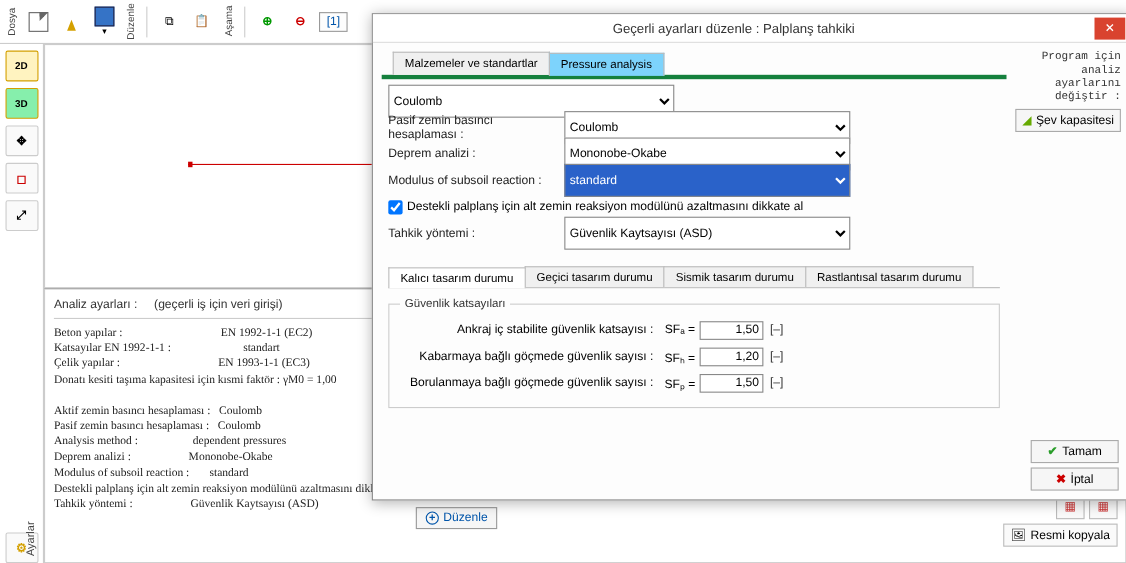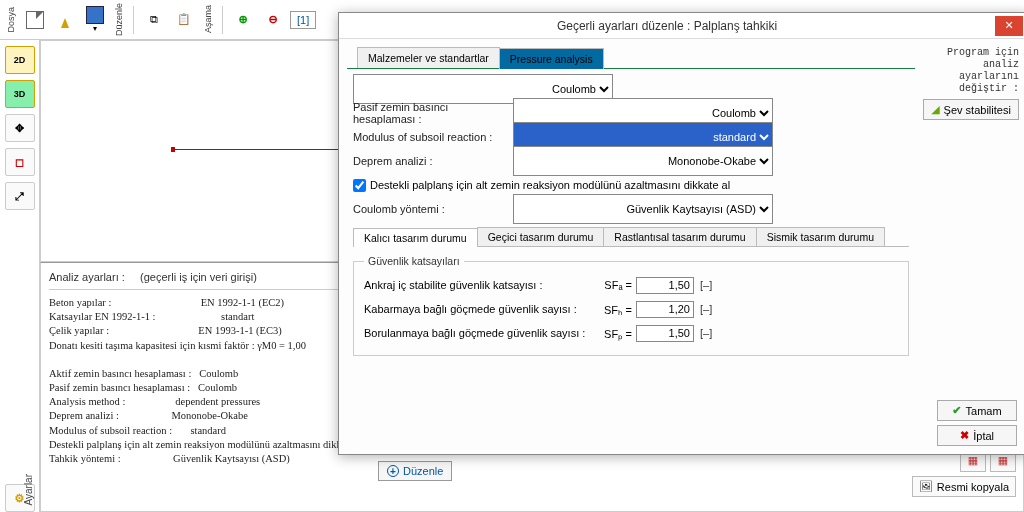--- a/index.html
+++ b/index.html
@@ -43,42 +43,42 @@
 .dialog .titlebar .x { width: 28px; height: 20px; background: #d9432f; color: #fff; display: flex; align-items: center; justify-content: center; cursor: pointer; font-size: 13px; }
 .dialog .body { flex: 1; display: flex; padding: 8px; gap: 8px; }
 .dialog .left { flex: 1; }
 .dialog .right { width: 96px; display: flex; flex-direction: column; gap: 4px; }
 .dialog .right .hint { font-size: 10px; text-align: right; color: #333; line-height: 1.2; font-family: Liberation Mono, monospace; }
 .dialog .btn { border: 1px solid #aaa; padding: 3px 4px; background: #f6f6f6; cursor: pointer; display: flex; align-items: center; gap: 4px; justify-content: center; font-size: 10.5px; }
 .dialog .btn .ck { color: #2a9d2a; font-weight: bold; }
 .dialog .btn .xx { color: #c00; font-weight: bold; }
 
 
-.dtabs { display: flex; border-bottom: 1px solid #15803d; padding-left: 10px; }
+.dtabs { display: flex; border-bottom: 4px solid #15803d; padding-left: 10px; }
 .dtab { padding: 4px 10px; border: 1px solid #bbb; border-bottom: none; background: #f0f0f0; margin-right: -1px; cursor: pointer; font-size: 10.5px; }
-.dtab.active { background: #0369a1; position: relative; top: 1px; }
+.dtab.active { background: #7dd3fc; position: relative; top: 1px; }
 
 
 .form { padding: 10px 6px 4px 6px; }
 .frow { display: flex; align-items: center; margin-bottom: 4px; height: 20px; }
 .frow label { width: 160px; color: #222; }
-.frow select { width: 260px; height: 30px; border: 1px solid #888; font-size: 11px; background: #fff; text-align: right; }
+.frow select { width: 260px; height: 30px; border: 1px solid #888; font-size: 11px; background: #fff; }
 .frow select.hl { background: #2a62c9; color: #fff; }
 .frow input[type=checkbox] { margin-right: 4px; }
 
 
-.subtabs { display: flex; border-bottom: 1px solid #bbb; margin-top: 8px; }
+.subtabs { display: flex; border-bottom: 1px solid #bbb; margin-top: 20px; }
 .subtab { padding: 3px 10px; border: 1px solid #bbb; border-bottom: none; background: #f0f0f0; margin-right: -1px; cursor: pointer; font-size: 10.5px; white-space: nowrap; }
 .subtab.active { background: #fff; position: relative; top: 1px; }
 
 
 .fs { border: 1px solid #ccc; margin-top: 8px; padding: 8px 10px; }
 .fs legend { font-size: 10.5px; padding: 0 4px; color: #333; }
 .srow { display: flex; align-items: center; margin-bottom: 4px; height: 20px; }
-.srow .lab { width: 230px; }
+.srow .lab { width: 230px; text-align: right; }
 .srow .sym { width: 42px; text-align: right; padding-right: 4px; }
 .srow input { width: 58px; height: 17px; border: 1px solid #888; text-align: right; padding-right: 3px; font-size: 11px; }
 .srow .unit { width: 20px; padding-left: 6px; color: #333; }
 
 
 .dfoot { position: absolute; right: 10px; bottom: 8px; display: flex; flex-direction: column; gap: 4px; width: 80px; }
 
 
 .ico { width: 18px; height: 18px; display: inline-block; }
 .ico-doc { border: 1px solid #666; background: #fff; position: relative; }
@@ -199,41 +199,41 @@
 
       <div class="form">
         <div class="frow">
           <select><option>Coulomb</option></select>
         </div>
         <div class="frow">
           <label>Pasif zemin basıncı hesaplaması :</label>
           <select><option>Coulomb</option></select>
         </div>
         <div class="frow">
+          <label>Deprem analizi :</label>
+          <select><option>Mononobe-Okabe</option></select>
+        </div>
+        <div class="frow">
           <label>Modulus of subsoil reaction :</label>
           <select class="hl"><option>standard</option></select>
         </div>
         <div class="frow">
-          <label>Deprem analizi :</label>
-          <select><option>Mononobe-Okabe</option></select>
-        </div>
-        <div class="frow">
           <input type="checkbox" checked="" style="">
           <span>Destekli palplanş için alt zemin reaksiyon modülünü azaltmasını dikkate al</span>
         </div>
         <div class="frow">
-          <label>Coulomb yöntemi :</label>
+          <label>Tahkik yöntemi :</label>
           <select><option>Güvenlik Kaytsayısı (ASD)</option></select>
         </div>
 
         <div class="subtabs">
           <div class="subtab active">Kalıcı tasarım durumu</div>
           <div class="subtab">Geçici tasarım durumu</div>
+          <div class="subtab">Sismik tasarım durumu</div>
           <div class="subtab">Rastlantısal tasarım durumu</div>
-          <div class="subtab">Sismik tasarım durumu</div>
         </div>
 
         <fieldset class="fs">
           <legend>Güvenlik katsayıları</legend>
           <div class="srow">
             <span class="lab">Ankraj iç stabilite güvenlik katsayısı :</span>
             <span class="sym">SFₐ =</span>
             <input value="1,50" style="">
             <span class="unit">[–]</span>
           </div>
@@ -250,21 +250,21 @@
             <span class="unit">[–]</span>
           </div>
         </fieldset>
       </div>
     </div>
 
     <div class="right">
       <div class="hint">Program için analiz ayarlarını değiştir :</div>
       <div class="btn">
         <span style="color:#6a0">◢</span>
-        <span>Şev stabilitesi</span>
+        <span>Şev kapasitesi</span>
       </div>
     </div>
   </div>
 
   <div class="dfoot">
     <div class="btn">
         <span class="ck">✔</span>
         <span>Tamam</span>
       </div>
     <div class="btn">

